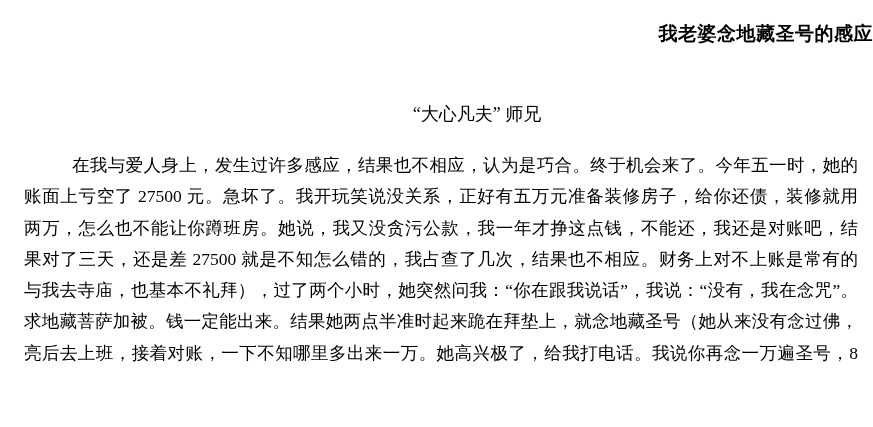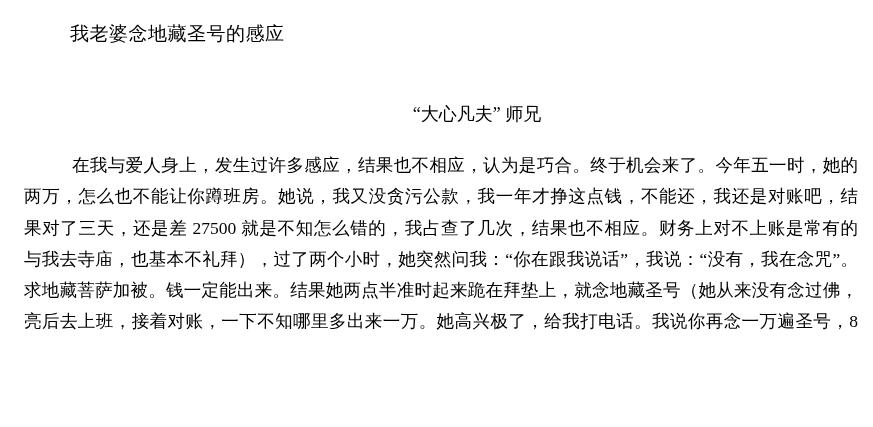--- a/index.html
+++ b/index.html
@@ -17,23 +17,23 @@
     overflow: hidden;
   }
   .doc-title {
     position: absolute;
     top: 21px;
     left: 0;
     width: 100%;
     box-sizing: border-box;
     padding-left: 70px;   
     margin: 0;
-    text-align: left;
+    text-align: right;
     font-size: 19px;
-    font-weight: normal;
+    font-weight: bold;
     letter-spacing: 0.5px;
   }
   .doc-author {
     position: absolute;
     top: 86px;
     left: 0;
     width: 100%;
     box-sizing: border-box;
     padding-left: 49px;
     margin: 16px;
@@ -64,20 +64,21 @@
 <body>
 
 <div class="page">
 
   <h1 class="doc-title">我老婆念地藏圣号的感应</h1>
 
   <div class="doc-author">“大心凡夫” 师兄</div>
 
   <div class="doc-body">
     <div class="body-line first">在我与爱人身上，发生过许多感应，结果也不相应，认为是巧合。终于机会来了。今年五一时，她的</div>
+    <div class="body-line">账面上亏空了 27500 元。急坏了。我开玩笑说没关系，正好有五万元准备装修房子，给你还债，装修就用</div>
     <div class="body-line">两万，怎么也不能让你蹲班房。她说，我又没贪污公款，我一年才挣这点钱，不能还，我还是对账吧，结</div>
     <div class="body-line">果对了三天，还是差 27500 就是不知怎么错的，我占查了几次，结果也不相应。财务上对不上账是常有的</div>
     <div class="body-line">与我去寺庙，也基本不礼拜），过了两个小时，她突然问我：“你在跟我说话”，我说：“没有，我在念咒”。</div>
     <div class="body-line">求地藏菩萨加被。钱一定能出来。结果她两点半准时起来跪在拜垫上，就念地藏圣号（她从来没有念过佛，</div>
     <div class="body-line">亮后去上班，接着对账，一下不知哪里多出来一万。她高兴极了，给我打电话。我说你再念一万遍圣号，8</div>
   </div>
 
 </div>
 
 </body></html>

